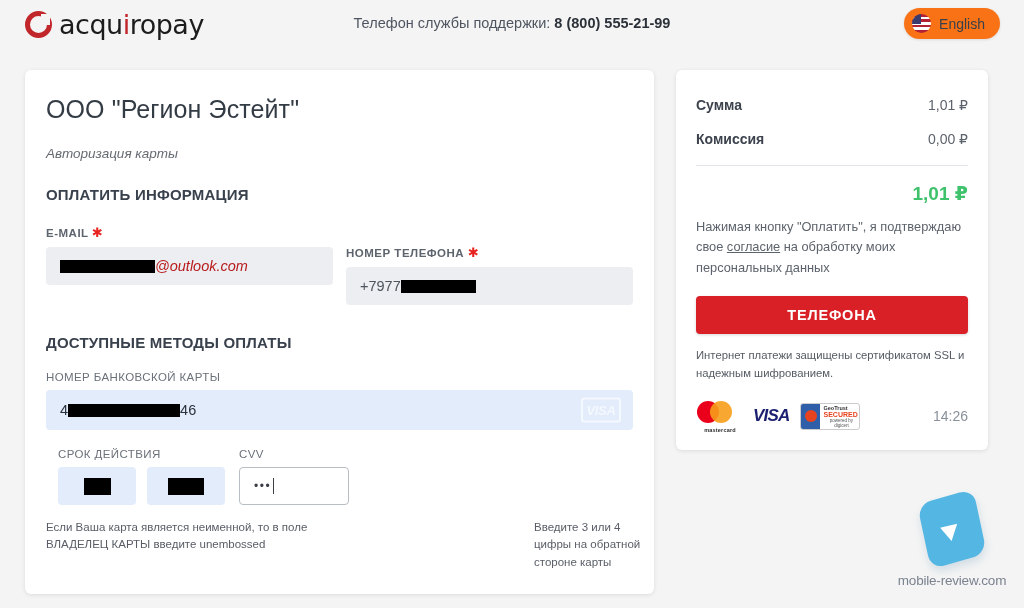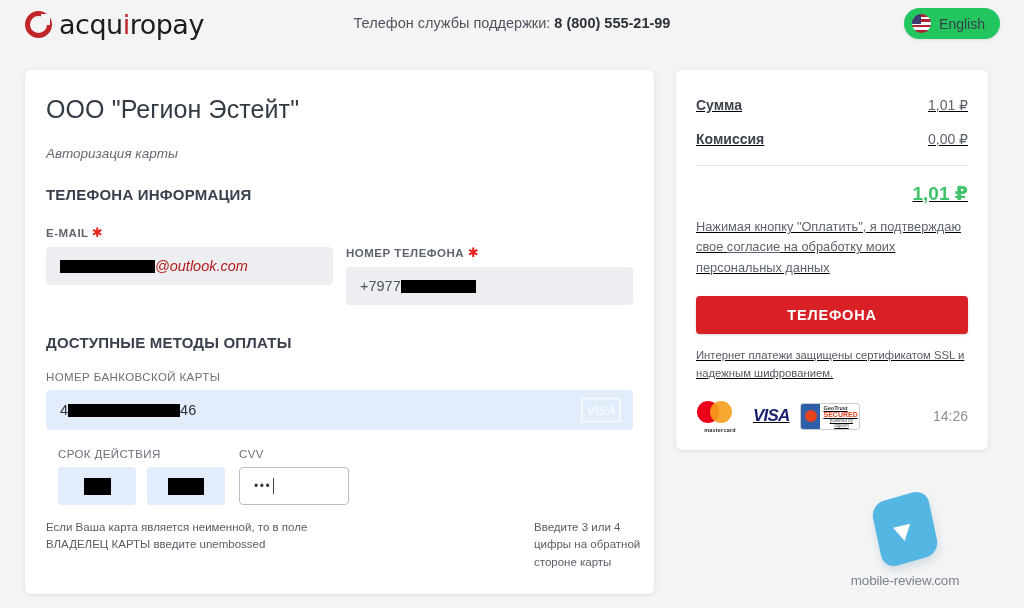--- a/index.html
+++ b/index.html
@@ -33,21 +33,21 @@
 
   .support {
     position: absolute; left: 0; top: 0; width: 1024px; text-align: center;
     line-height: 47px; font-size: 14.5px; color: #4e5560;
   }
   .support b { color: #2b3139; font-weight: bold; }
 
   .lang-btn {
     position: absolute; right: 24px; top: 8px;
     height: 31px; display: flex; align-items: center; gap: 8px;
-    background: #22c55e; border-radius: 16px; padding: 0 15px 0 8px;
+    background: #f97316; border-radius: 16px; padding: 0 15px 0 8px;
     box-shadow: 0 1px 3px rgba(0,0,0,0.10);
     cursor: pointer;
   }
   .flag {
     width: 19px; height: 19px; border-radius: 50%; overflow: hidden;
     position: relative; flex: none;
     background: linear-gradient(#b22234 0 14%, #fff 14% 28%, #b22234 28% 42%,
                                 #fff 42% 56%, #b22234 56% 70%, #fff 70% 84%, #b22234 84% 100%);
   }
   .flag::before {
@@ -55,21 +55,21 @@
     background: #3c3b6e;
   }
   .lang-label { font-size: 14px; color: #3a4049; }
 
   
   .card {
     position: absolute; background: #fff; border-radius: 6px;
     box-shadow: 0 1px 4px rgba(0,0,0,0.10);
   }
   .card-left  { left: 25px;  top: 70px; width: 629px; height: 524px; }
-  .card-right { left: 676px; top: 70px; width: 312px; height: 380px; padding: 18px 20px 0 20px; text-decoration: underline; }
+  .card-right { left: 676px; top: 70px; width: 312px; height: 380px; padding: 18px 20px 0 20px; }
 
   
   .lc-inner { padding: 25px 0 0 21px; }
   .merchant {
     font-size: 25px; color: #333b45; font-weight: 400; letter-spacing: 0.1px;
   }
   .auth-note {
     margin-top: 22px; font-size: 13.5px; color: #666b72; font-style: italic;
   }
   .sec-head {
@@ -164,21 +164,21 @@
   .gt-1 { font-size: 5.5px; color: #333; font-weight: bold; line-height: 1.1; }
   .gt-2 { font-size: 7px; color: #e8431f; font-weight: bold; line-height: 1.1; }
   .gt-foot { font-size: 4.5px; color: #555; text-align: center; }
   .timer {
     position: absolute; right: 0; top: 50%; transform: translateY(-50%);
     font-size: 14px; color: #8a9099;
   }
 
   
   .watermark {
-    position: absolute; left: 841px; top: 496px; width: 128px; text-align: center;
+    position: absolute; left: 888px; top: 496px; width: 128px; text-align: center;
   }
   .wm-tile {
     width: 58px; height: 66px; margin: 0 auto; background: #54b6e3;
     border-radius: 14px; transform: rotate(-12deg) skewY(-4deg);
     display: flex; align-items: center; justify-content: center;
     box-shadow: 0 5px 9px rgba(120,160,190,0.28);
   }
   .wm-arrow {
     width: 0; height: 0; border-left: 15px solid #fff;
     border-top: 9px solid transparent; border-bottom: 9px solid transparent;
@@ -209,21 +209,21 @@
       <span class="flag"></span>
       <span class="lang-label">English</span>
     </div>
   </div>
 
   <div class="card card-left">
     <div class="lc-inner">
 
       <div class="merchant">ООО "Регион Эстейт"</div>
       <div class="auth-note">Авторизация карты</div>
-      <div class="sec-head">ТЕЛЕФОНА ИНФОРМАЦИЯ</div>
+      <div class="sec-head">ОПЛАТИТЬ ИНФОРМАЦИЯ</div>
 
       <div class="row" style="margin-top:22px;">
         <div style="width:287px;">
           <div class="field-label">
             <span>E-MAIL</span>
             <span class="req">✱</span>
           </div>
           <div class="input input-gray">
             <span class="redact" style="width:95px;"></span>
               <span style="color:#b91c1c;font-style:italic;">@outlook.com</span>

